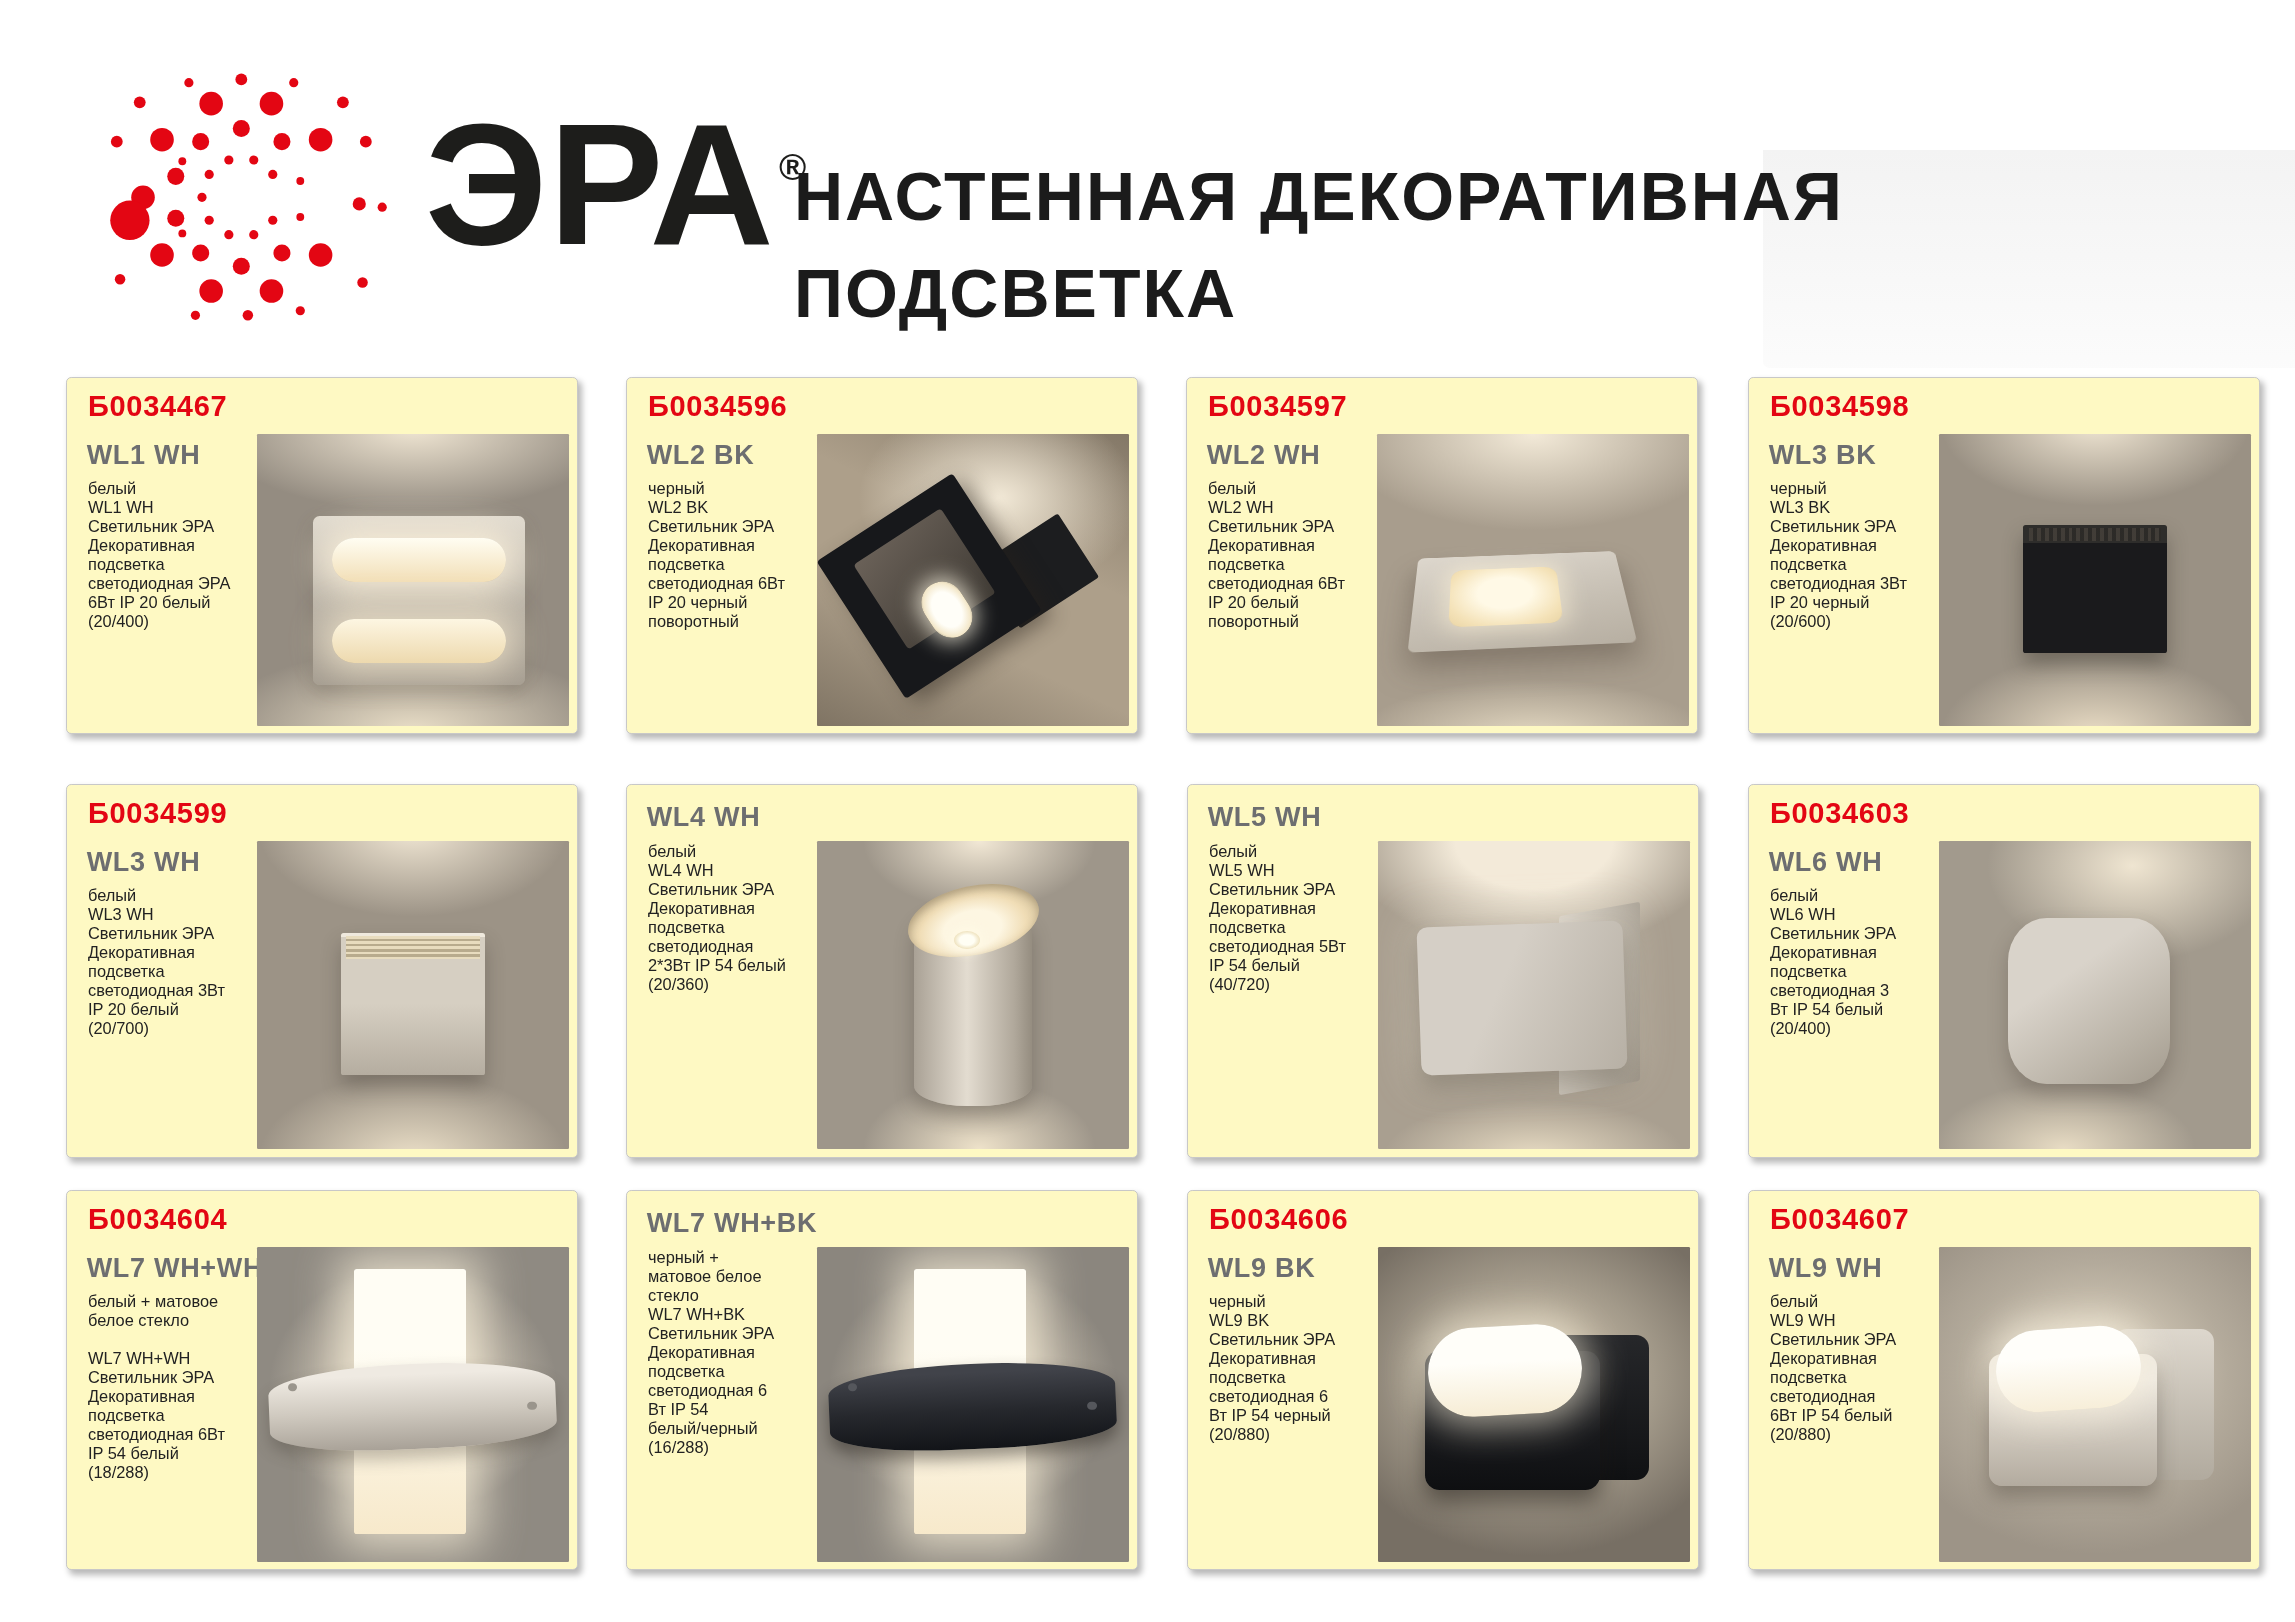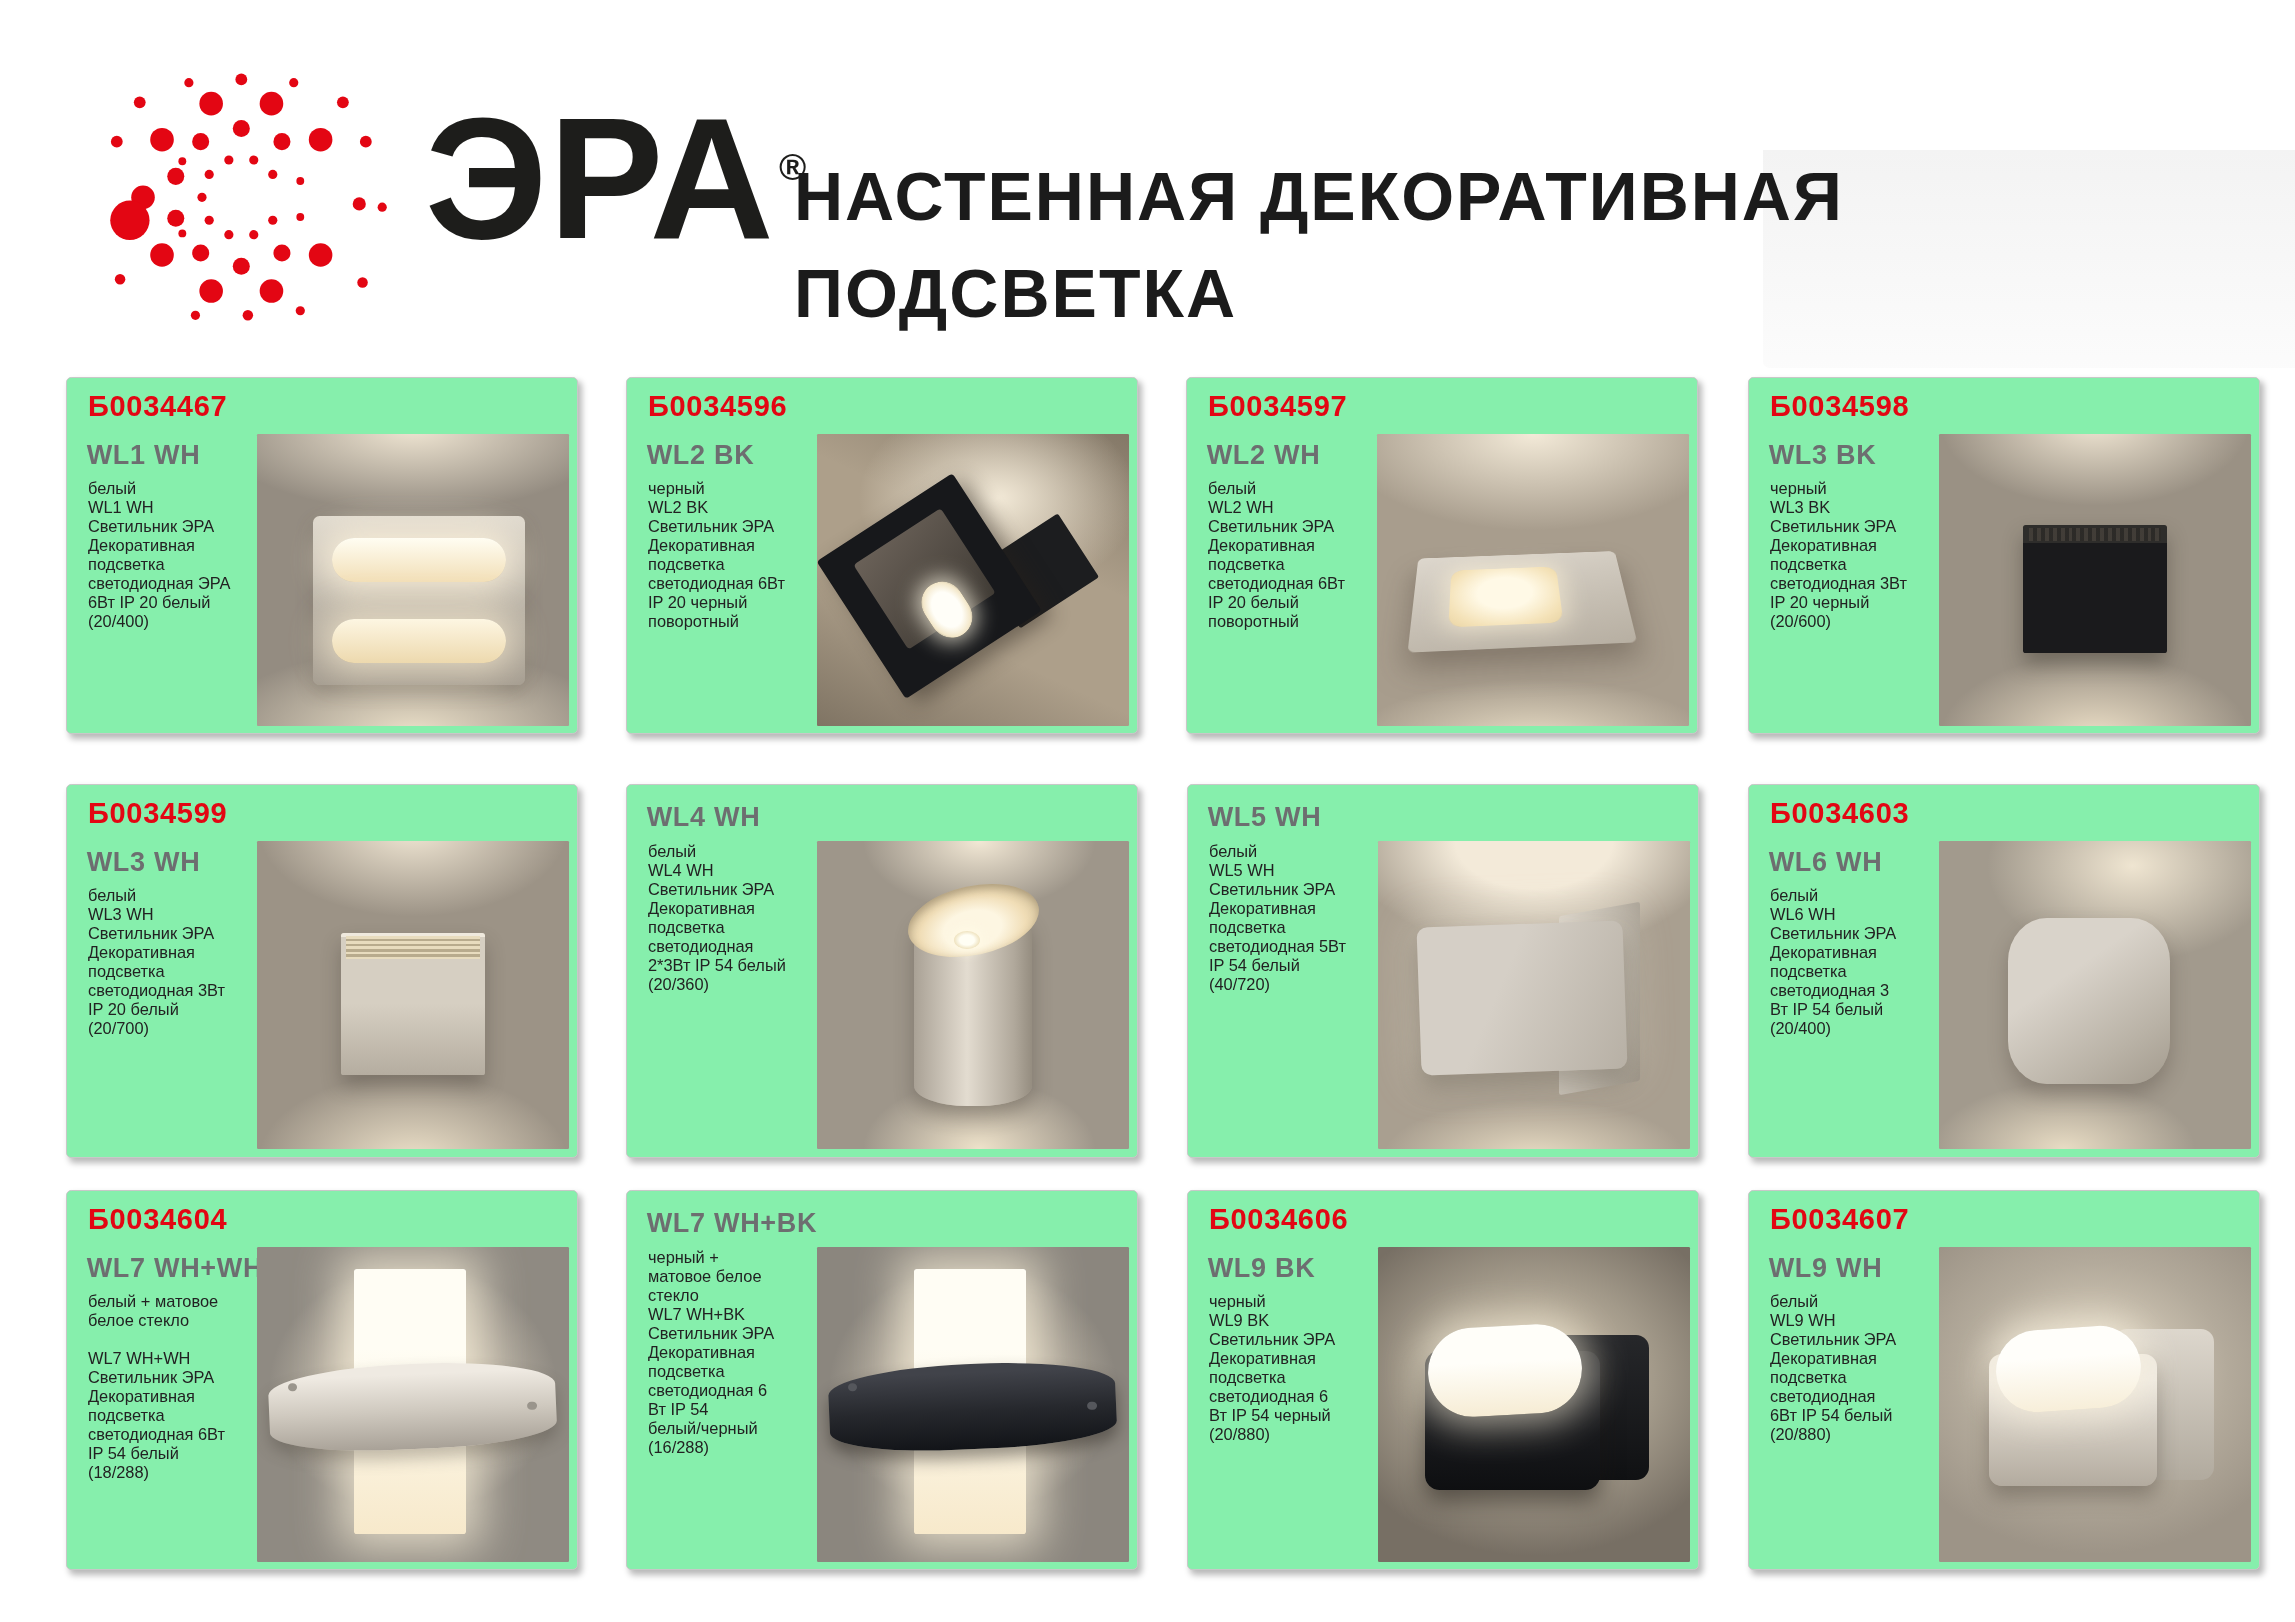--- a/index.html
+++ b/index.html
@@ -5,28 +5,28 @@
   html,body{margin:0;padding:0;}
   body{
     width:2295px;height:1623px;position:relative;background:#ffffff;
     font-family:"Liberation Sans","DejaVu Sans",sans-serif;color:#1a1a1a;
     overflow:hidden;
   }
   
   .logo-dots{position:absolute;left:84px;top:63px;width:331px;height:270px;}
   .brand{position:absolute;left:425px;top:84px;display:flex;align-items:flex-start;
     font-weight:bold;color:#1d1d1b;letter-spacing:1.3px;}
-  .brand .word{font-size:172px;line-height:1.1;}
+  .brand .word{font-size:172px;line-height:1.1;margin-top:6px;}
   .brand .reg{font-size:37px;margin-top:63px;margin-left:3.9px;}
   .page-title{position:absolute;left:794px;top:148px;font-size:68px;font-weight:bold;
     color:#1b1b1b;line-height:1.43;letter-spacing:2px;white-space:nowrap;}
   .page-shading{position:absolute;left:1763px;top:150px;width:533px;height:218px;
     background:linear-gradient(180deg,#ebebeb,#f9f9f9);opacity:.6;border-radius:0 0 0 6.6px;}
   
-  .card{position:absolute;width:512px;background:#86efac;border:1.3px solid #c8c8c8;
+  .card{position:absolute;width:512px;background:#fef9c3;border:1.3px solid #c8c8c8;
     border-radius:5.2px;box-sizing:border-box;box-shadow:3.9px 4.6px 6.6px rgba(0,0,0,.28);}
   .r1{height:357px;} .r2{height:374px;} .r3{height:380px;}
   .code{margin:11.8px 0 0 21px;font-size:29px;font-weight:bold;color:#e30613;letter-spacing:0.7px;}
   .model{margin:17px 0 0 19.7px;font-size:27px;font-weight:bold;color:#6d6e70;letter-spacing:0.7px;}
   .desc{margin:8.5px 0 0 21px;font-size:16.4px;line-height:19px;color:#222222;
     white-space:pre-line;width:165px;}
   .photo{position:absolute;left:190px;top:56px;width:312px;height:292px;overflow:hidden;border-radius:1.3px;}
   .r2 .photo{height:308px;} .r3 .photo{height:315px;}
   .ph-glow,.ph-accent,.ph-body,.ph-accent2{position:absolute;}
   .ph-glow{left:0;top:0;right:0;bottom:0;}

